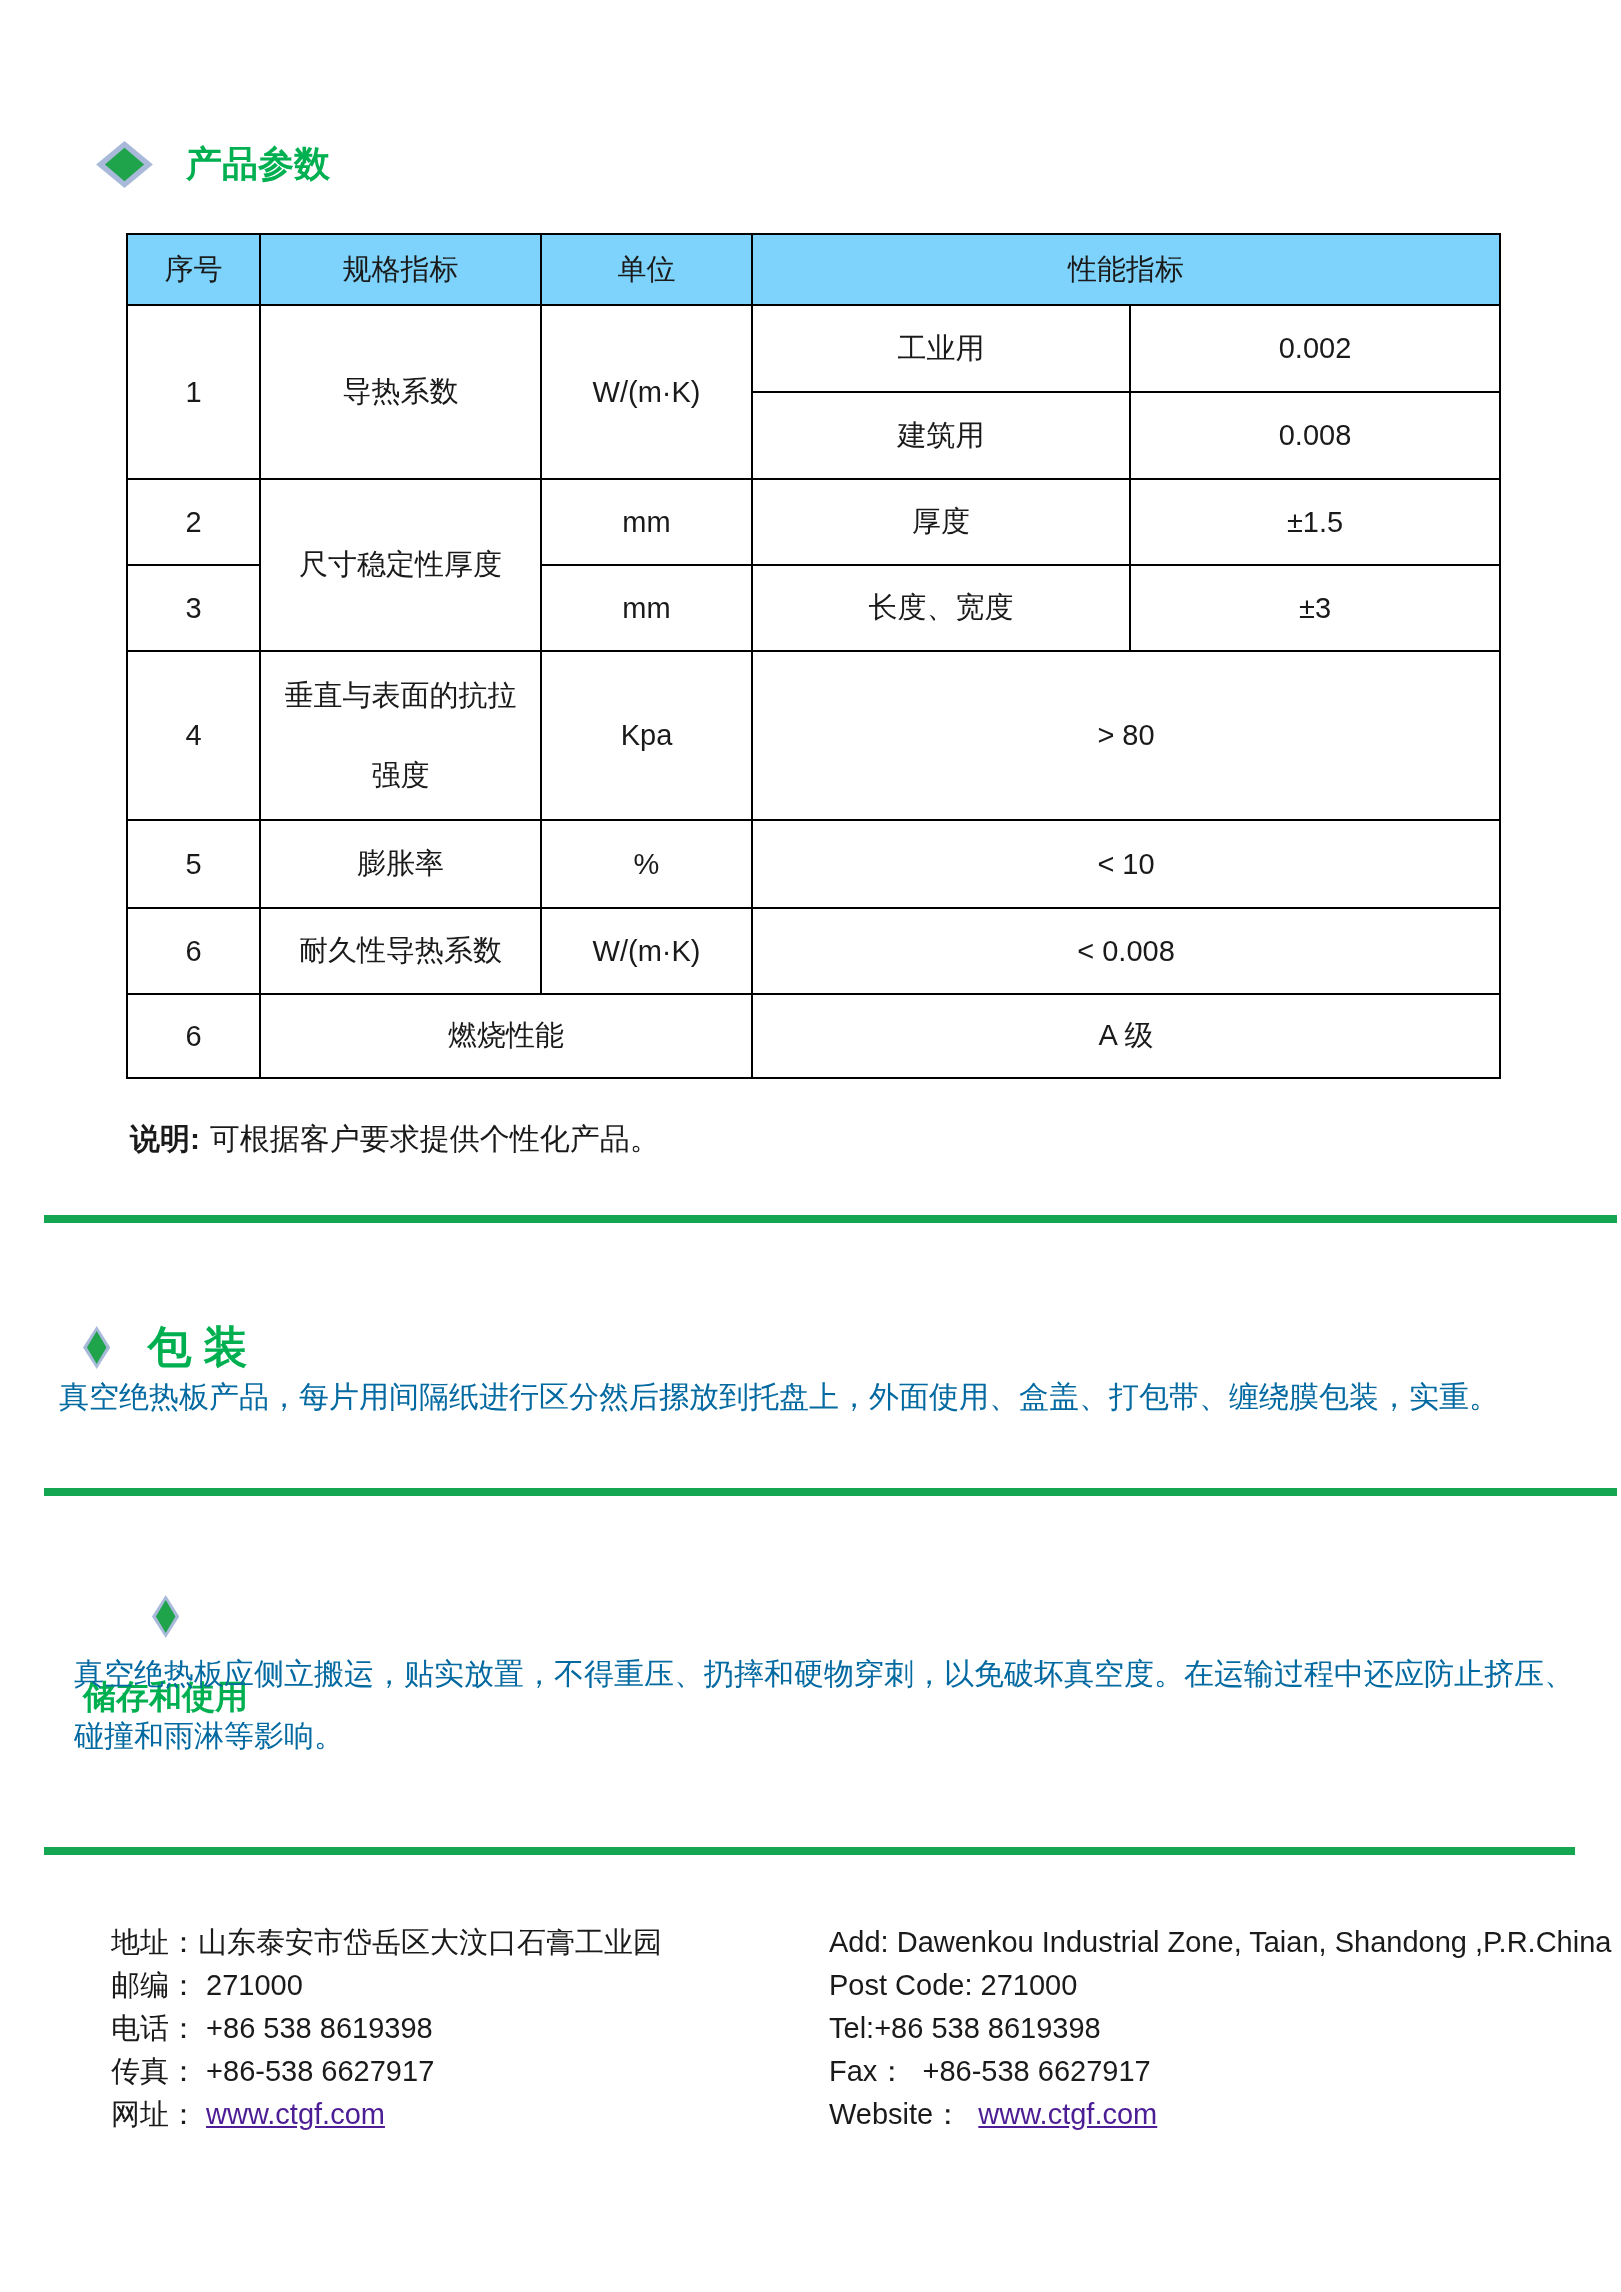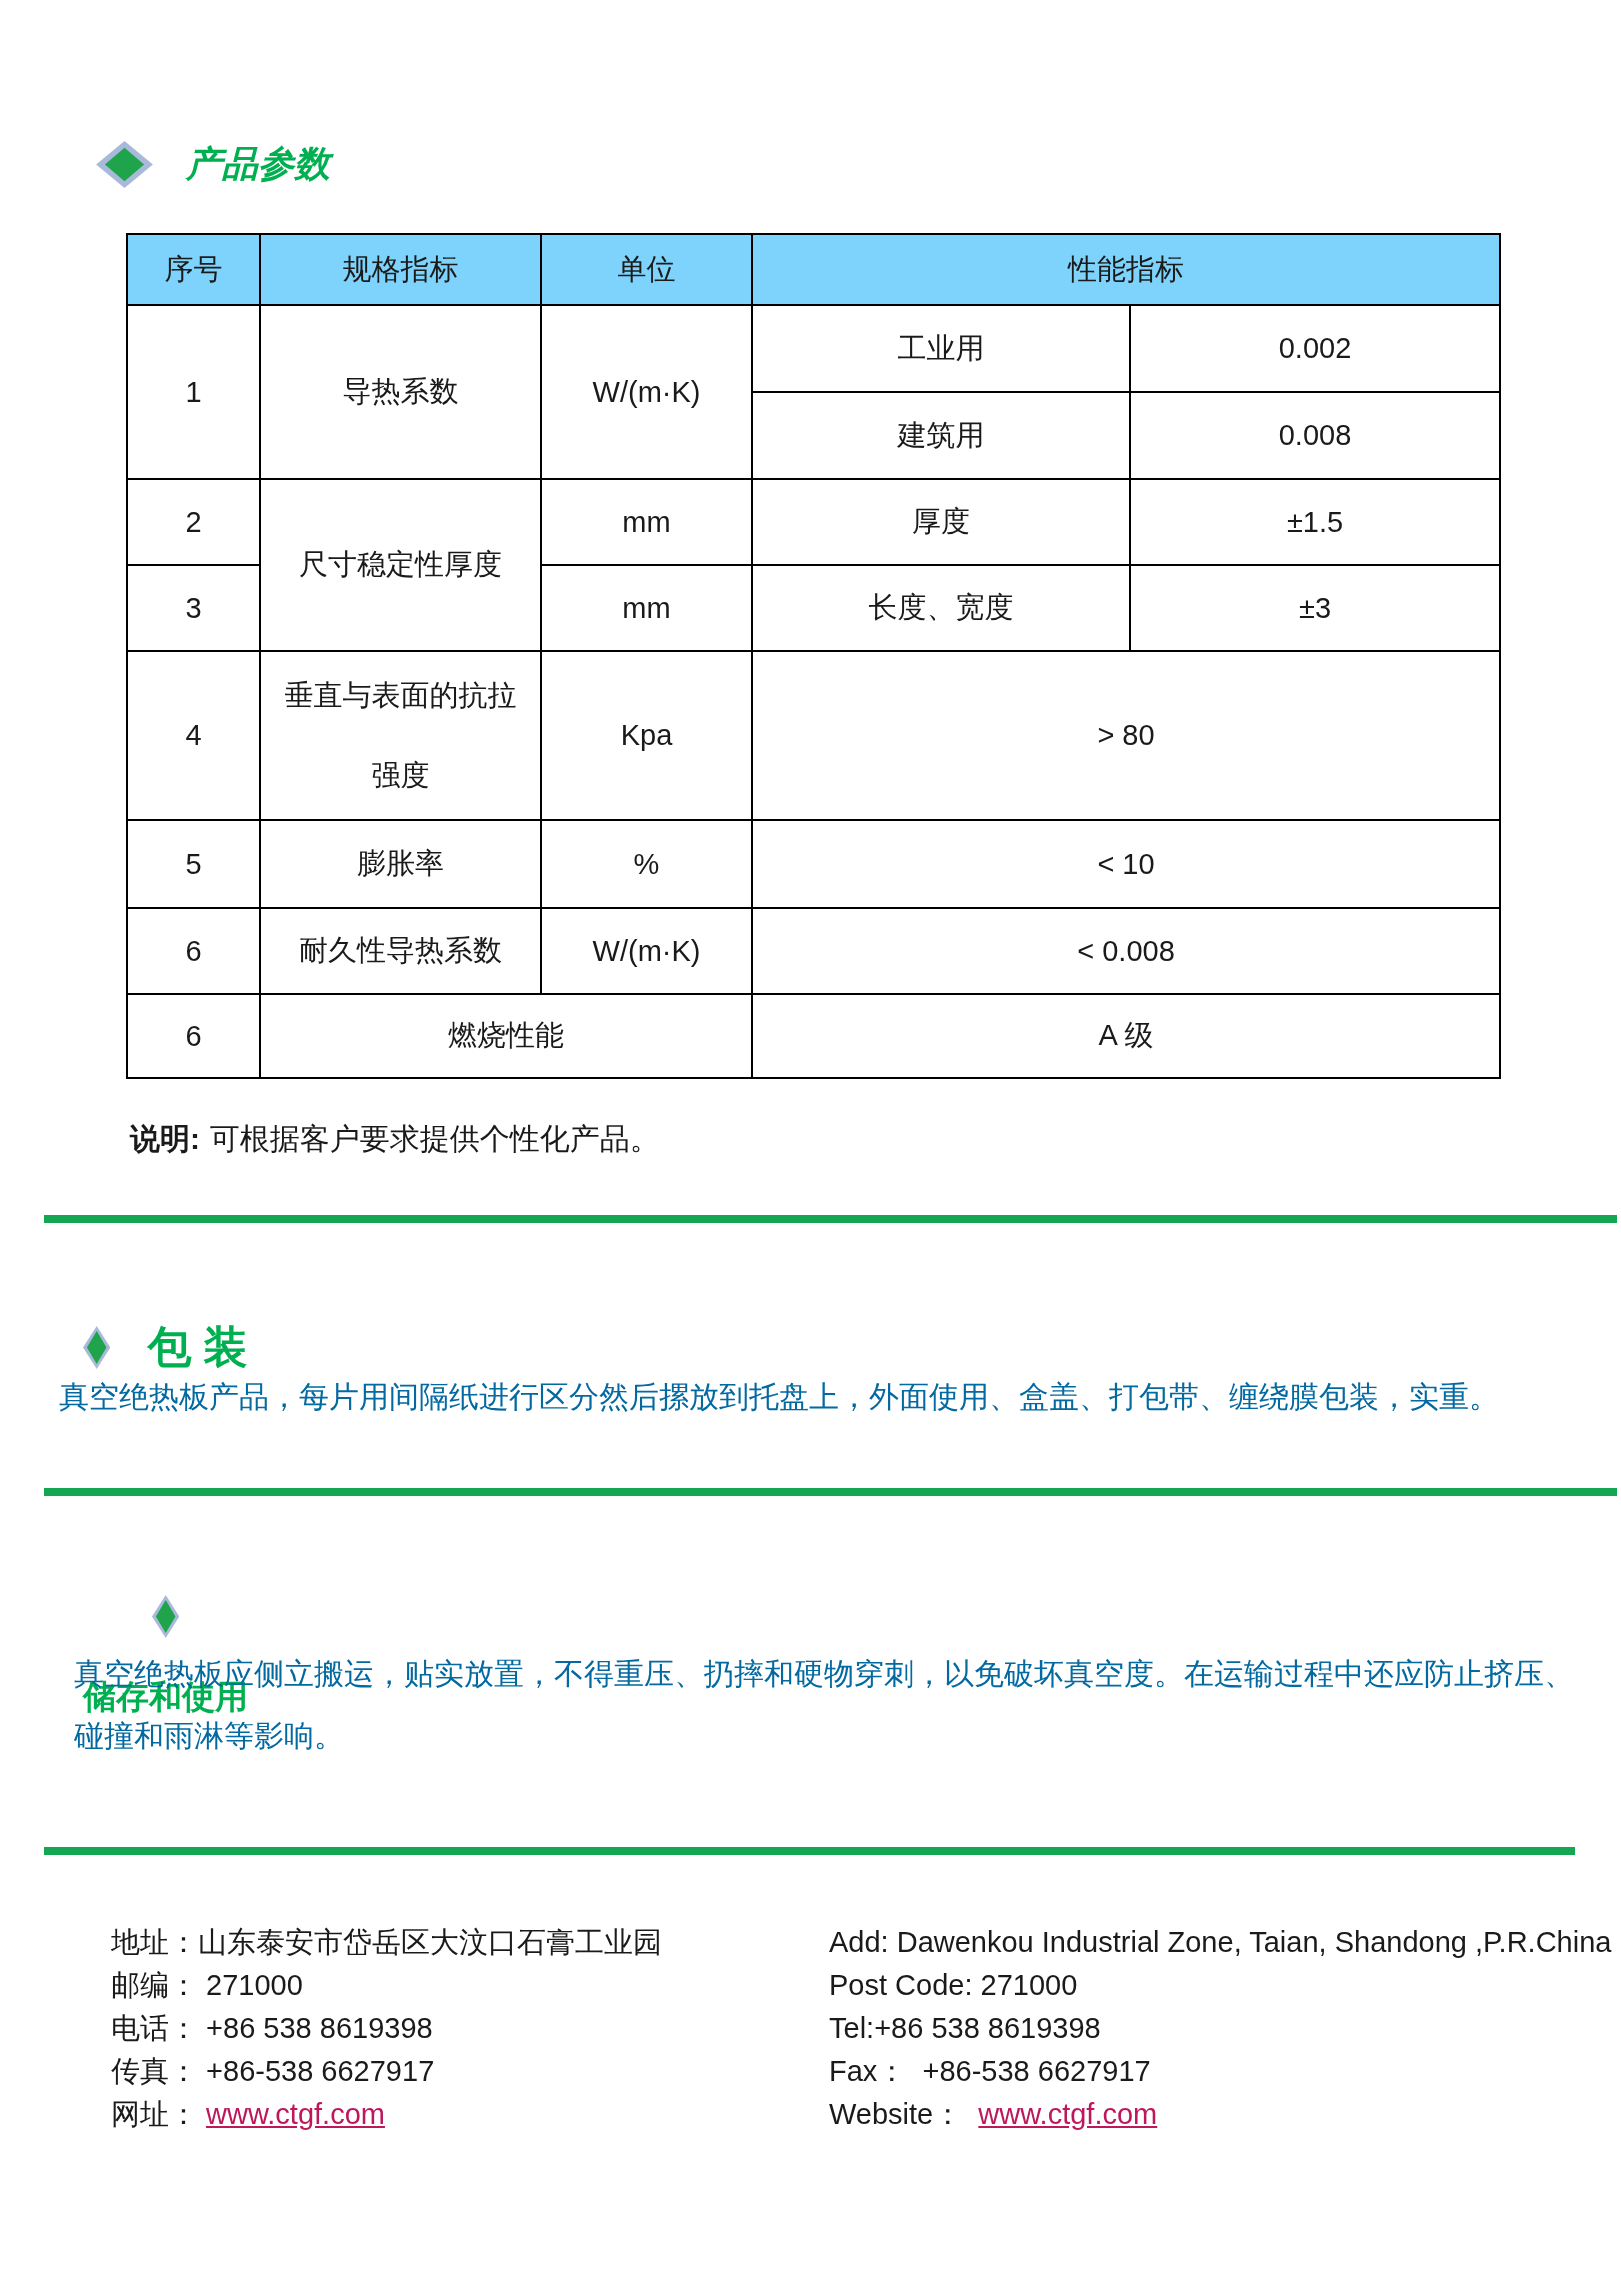--- a/index.html
+++ b/index.html
@@ -5,21 +5,21 @@
   * { margin:0; padding:0; box-sizing:border-box; }
   body { background:#ffffff; font-family:"Liberation Sans", sans-serif; }
   .page {
     position:relative; width:1621px; height:2293px; background:#ffffff;
     color:#1a1a1a; overflow:hidden;
   }
 
   
   .heading { position:absolute; display:flex; align-items:center; gap:33px; }
   .heading .h-text { color:#00b050; font-weight:bold; }
-  .h1 { top:140px; left:96px;font-style:italic; }
+  .h1 { top:140px; left:96px; }
   .h1 .h-text { font-size:36px; }
   .h2 { top:1318px; left:83px; gap:37px; }
   .h2 .h-text { font-size:44px; }
   .h3 { top:1595px; left:83px; gap:37px;flex-direction:column; }
   .h3 .h-text { font-size:33px; }
   .diamond-svg { display:block; }
 
   
   table.params {
     position:absolute; top:233px; left:126px;
@@ -47,21 +47,21 @@
   .body-text { position:absolute; font-size:30px; color:#0369a1; line-height:2.05; }
   .pack-body { top:1366px; left:59px; width:1529px; }
   .stor-body { top:1643px; left:74px; width:1529px; }
 
   
   .footer-col { position:absolute; font-size:29px; color:#1a1a1a; }
   .footer-left { top:1921px; left:111px; }
   .footer-right { top:1921px; left:829px; }
   .footer-line { height:43px; line-height:43px; white-space:pre; }
   .footer-line .label { white-space:pre; }
-  .footer-line a { color:#be185d; text-decoration:underline; }
+  .footer-line a { color:#4c1d95; text-decoration:underline; }
 </style>
 </head>
 <body>
 
 <div class="page">
 
   <div class="heading h1">
     <svg class="diamond-svg" width="57" height="47" viewBox="0 0 58 48">
       <polygon points="29,0 58,24 29,48 0,24" fill="#a8b9d9"></polygon>
       <polygon points="29,7 49,24 29,41 9,24" fill="#1fa34b"></polygon>

